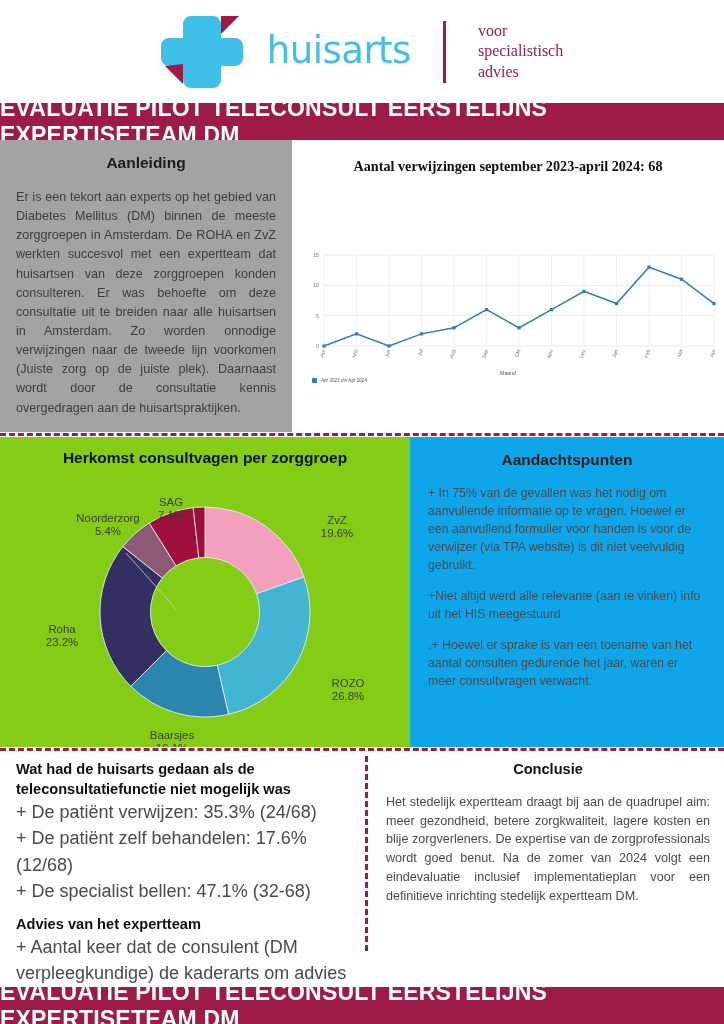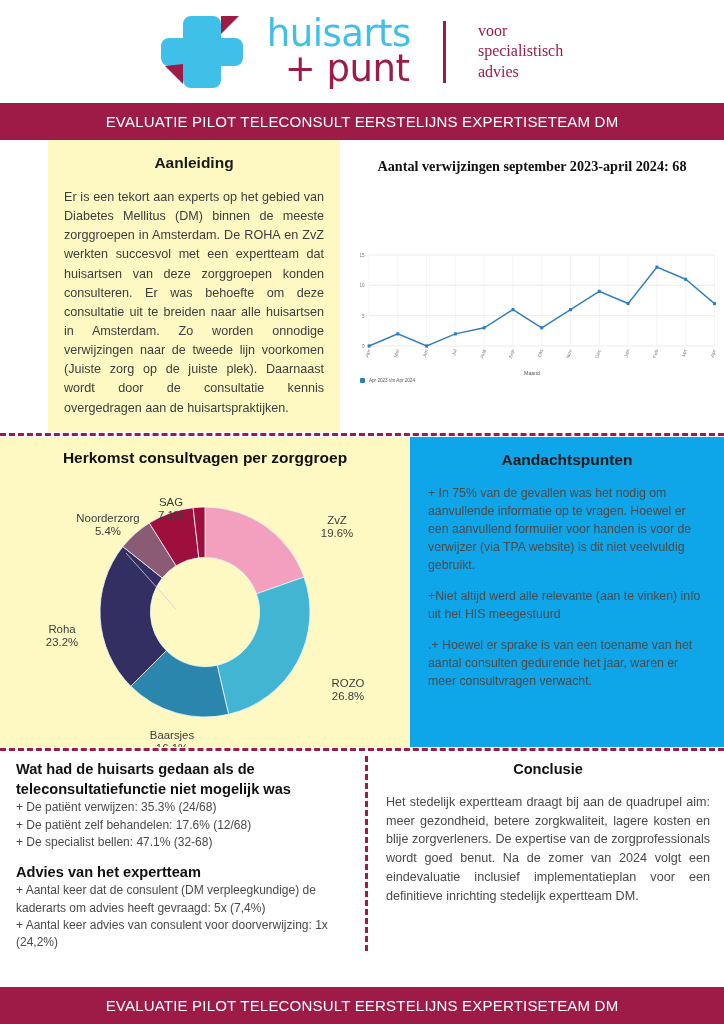--- a/index.html
+++ b/index.html
@@ -33,28 +33,28 @@
     color: #9e1b48; font-size: 16px; line-height: 1.28;
     font-family: Liberation Serif, serif;
   }
 
   
   .title-bar {
     width: 100%; height: 37px; background: #9e1b48;
     display: flex; align-items: center; justify-content: center;
   }
   .title-bar .t {
-    color: #ffffff; font-size: 15px; font-weight: normal; letter-spacing: 0.2px;
+    color: #ffffff; font-size: 23px; font-weight: bold; letter-spacing: 0.2px;
   }
   .footer-bar { position: absolute; left: 0; bottom: 0; }
 
   
   .row1 { display: flex; height: 292px; width: 100%; }
   .panel-aanleiding {
-    width: 292px; background: #fef9c3; padding: 14px 16px 0 16px; margin-left: 48px;
+    width: 292px; background: #a3a3a3; padding: 14px 16px 0 16px;
   }
   .panel-chart1 { flex: 1; background: #ffffff; padding: 14px 6px 0 6px; }
 
   h2.sec {
     font-size: 15.5px; font-weight: bold; color: #1a1a1a;
     text-align: center; margin-bottom: 16px;
   }
   .body-txt {
     font-size: 12.6px; line-height: 1.52; color: #3d3d3d;
     text-align: justify;
@@ -79,21 +79,21 @@
 
   
   .hdash {
     width: 100%; height: 0;
     border-top: 3px dashed #9e1b48;
   }
   .hdash-wrap { height: 5px; display: flex; align-items: center; }
 
   
   .row2 { display: flex; height: 310px; width: 100%; }
-  .panel-donut { width: 410px; background: #fef9c3; padding: 12px 0 0 0; }
+  .panel-donut { width: 410px; background: #84cc16; padding: 12px 0 0 0; }
   .panel-aandacht { flex: 1; background: #0ea5e9; padding: 14px 18px 0 18px; }
   .donut-title {
     font-size: 15.5px; font-weight: bold; color: #111; text-align: center;
     margin-bottom: 2px;
   }
   .donut-svg { display: block; margin: 0 auto; }
   .aandacht-p {
     font-size: 12.3px; line-height: 1.46; color: #4a4a4a; margin-bottom: 13px;
   }
 
@@ -103,41 +103,40 @@
   .vdash {
     position: absolute; right: 0; top: 4px; bottom: 6px; width: 0;
     border-left: 3px dashed #9e1b48;
   }
   .panel-concl { flex: 1; padding: 8px 14px 0 18px; }
   h3.sub {
     font-size: 14.6px; font-weight: bold; color: #111; line-height: 1.28;
     margin-bottom: 1px;
   }
   h3.center { text-align: center; margin-bottom: 14px; }
-  .bullet { font-size: 12px; line-height: 1.45; color: #4a4a4a; }
+  .bullet { font-size: 18px; line-height: 1.45; color: #4a4a4a; }
   .gap { height: 11px; }
   .concl-txt { font-size: 12.6px; line-height: 1.5; color: #4a4a4a; text-align: justify; }
 </style>
 </head>
 <body>
 
 <div class="poster">
 
   <div class="logo-band">
     <div class="logo">
       <div class="logo-mark">
         <svg width="84" height="76" viewBox="0 0 84 76">
           <path d="M30 2 h22 a8 8 0 0 1 8 8 v14 h14 a8 8 0 0 1 8 8 v12 a8 8 0 0 1 -8 8 h-14 v14 a8 8 0 0 1 -8 8 h-22 a8 8 0 0 1 -8 -8 v-14 h-14 a8 8 0 0 1 -8 -8 v-12 a8 8 0 0 1 8 -8 h14 v-14 a8 8 0 0 1 8 -8 z" fill="#3fc0e8"></path>
           <path d="M60 2 L78 2 L60 20 Z" fill="#9e1b48"></path>
           <path d="M22 50 L22 70 L4 52 Z" fill="#9e1b48"></path>
         </svg>
       </div>
       <div class="logo-word">
         <span class="logo-huisarts">huisarts</span>
-        <span class="logo-punt">+ punt</span>
       </div>
       <div class="logo-divider"></div>
       <div class="logo-tag">
         <div>voor</div>
         <div>specialistisch</div>
         <div>advies</div>
       </div>
     </div>
   </div>
 

